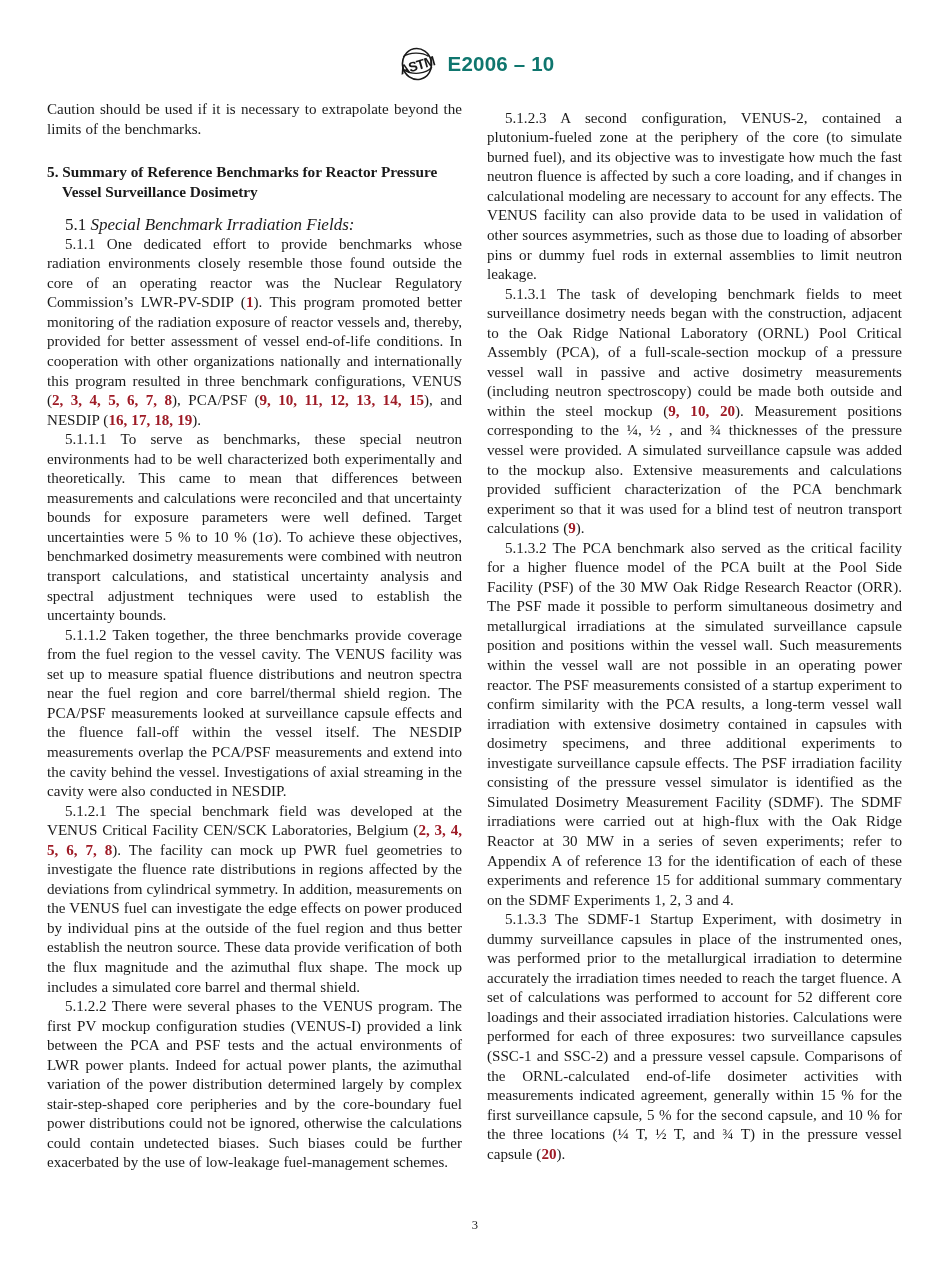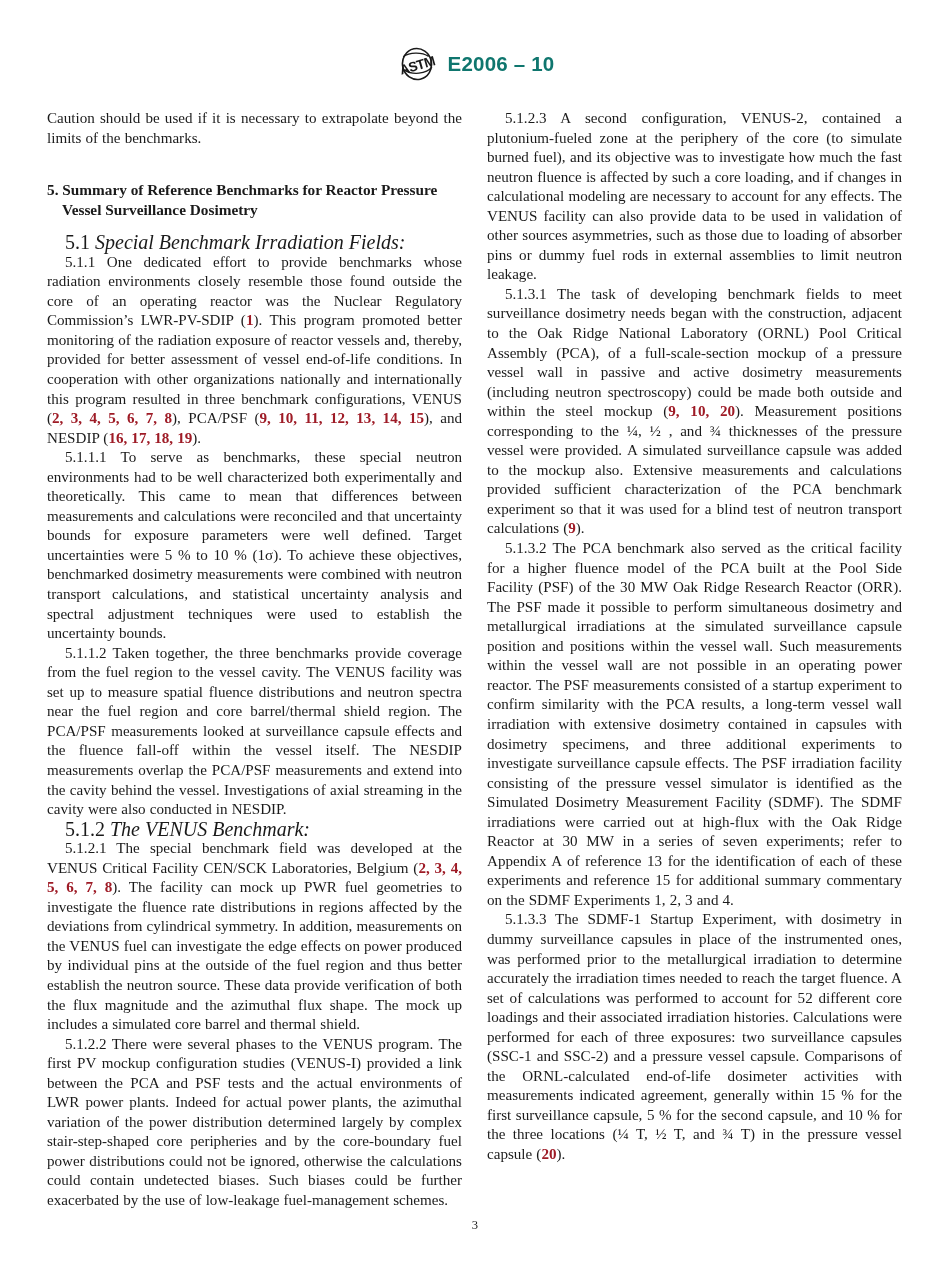--- a/index.html
+++ b/index.html
@@ -38,25 +38,26 @@
     font-weight: bold;
     font-size: 20.5px;
     letter-spacing: 0.2px;
     color: #0f766e;
     white-space: nowrap;
   }
 
   
   .columns {
     position: absolute;
-    top: 109px;
+    top: 100px;
     left: 47px;
     width: 856px;
     display: flex;
     gap: 25px;
+    align-items: center;
   }
   .col {
     width: 415px;
   }
 
   p, h2 {
     margin: 0;
   }
 
   .para {
@@ -72,26 +73,26 @@
     text-indent: 0;
   }
 
   .sec-head {
     font-size: 15.3px;
     line-height: 19.55px;
     font-weight: bold;
     text-align: left;
     text-indent: -15px;
     padding-left: 15px;
-    margin-top: 32px;
+    margin-top: 23px;
     margin-bottom: 14px;
   }
 
   .subhead {
-    font-size: 20px;
+    font-size: 17px;
     line-height: 19.55px;
     text-indent: 18px;
     font-style: normal;
   }
   .subhead .it {
     font-style: italic;
   }
 
   .ref {
     color: #9e1b26;
@@ -135,21 +136,20 @@
     <h2 class="sec-head">5. Summary of Reference Benchmarks for Reactor Pressure Vessel Surveillance Dosimetry</h2>
 
     <p class="subhead"><span>5.1 </span><span class="it">Special Benchmark Irradiation Fields:</span></p>
 
     <p class="para"><span>5.1.1 One dedicated effort to provide benchmarks whose radiation environments closely resemble those found outside the core of an operating reactor was the Nuclear Regulatory Commission’s LWR-PV-SDIP (</span><span class="ref">1</span><span>). This program promoted better monitoring of the radiation exposure of reactor vessels and, thereby, provided for better assessment of vessel end-of-life conditions. In cooperation with other organizations nationally and internationally this program resulted in three benchmark configurations, VENUS (</span><span class="ref">2, 3, 4, 5, 6, 7, 8</span><span>), PCA/PSF (</span><span class="ref">9, 10, 11, 12, 13, 14, 15</span><span>), and NESDIP (</span><span class="ref">16, 17, 18, 19</span><span>).</span></p>
 
     <p class="para">5.1.1.1 To serve as benchmarks, these special neutron environments had to be well characterized both experimentally and theoretically. This came to mean that differences between measurements and calculations were reconciled and that uncertainty bounds for exposure parameters were well defined. Target uncertainties were 5 % to 10 % (1σ). To achieve these objectives, benchmarked dosimetry measurements were combined with neutron transport calculations, and statistical uncertainty analysis and spectral adjustment techniques were used to establish the uncertainty bounds.</p>
 
     <p class="para">5.1.1.2 Taken together, the three benchmarks provide coverage from the fuel region to the vessel cavity. The VENUS facility was set up to measure spatial fluence distributions and neutron spectra near the fuel region and core barrel/thermal shield region. The PCA/PSF measurements looked at surveillance capsule effects and the fluence fall-off within the vessel itself. The NESDIP measurements overlap the PCA/PSF measurements and extend into the cavity behind the vessel. Investigations of axial streaming in the cavity were also conducted in NESDIP.</p>
 
-    <p class="subhead"><span>5.1.2 </span><span class="it">The VENUS Benchmark:</span></p>
 
     <p class="para"><span>5.1.2.1 The special benchmark field was developed at the VENUS Critical Facility CEN/SCK Laboratories, Belgium (</span><span class="ref">2, 3, 4, 5, 6, 7, 8</span><span>). The facility can mock up PWR fuel geometries to investigate the fluence rate distributions in regions affected by the deviations from cylindrical symmetry. In addition, measurements on the VENUS fuel can investigate the edge effects on power produced by individual pins at the outside of the fuel region and thus better establish the neutron source. These data provide verification of both the flux magnitude and the azimuthal flux shape. The mock up includes a simulated core barrel and thermal shield.</span></p>
 
     <p class="para">5.1.2.2 There were several phases to the VENUS program. The first PV mockup configuration studies (VENUS-I) provided a link between the PCA and PSF tests and the actual environments of LWR power plants. Indeed for actual power plants, the azimuthal variation of the power distribution determined largely by complex stair-step-shaped core peripheries and by the core-boundary fuel power distributions could not be ignored, otherwise the calculations could contain undetected biases. Such biases could be further exacerbated by the use of low-leakage fuel-management schemes.</p>
 
   </div>
 
   <div class="col">
 
     <p class="para">5.1.2.3 A second configuration, VENUS-2, contained a plutonium-fueled zone at the periphery of the core (to simulate burned fuel), and its objective was to investigate how much the fast neutron fluence is affected by such a core loading, and if changes in calculational modeling are necessary to account for any effects. The VENUS facility can also provide data to be used in validation of other sources asymmetries, such as those due to loading of absorber pins or dummy fuel rods in external assemblies to limit neutron leakage.</p>

